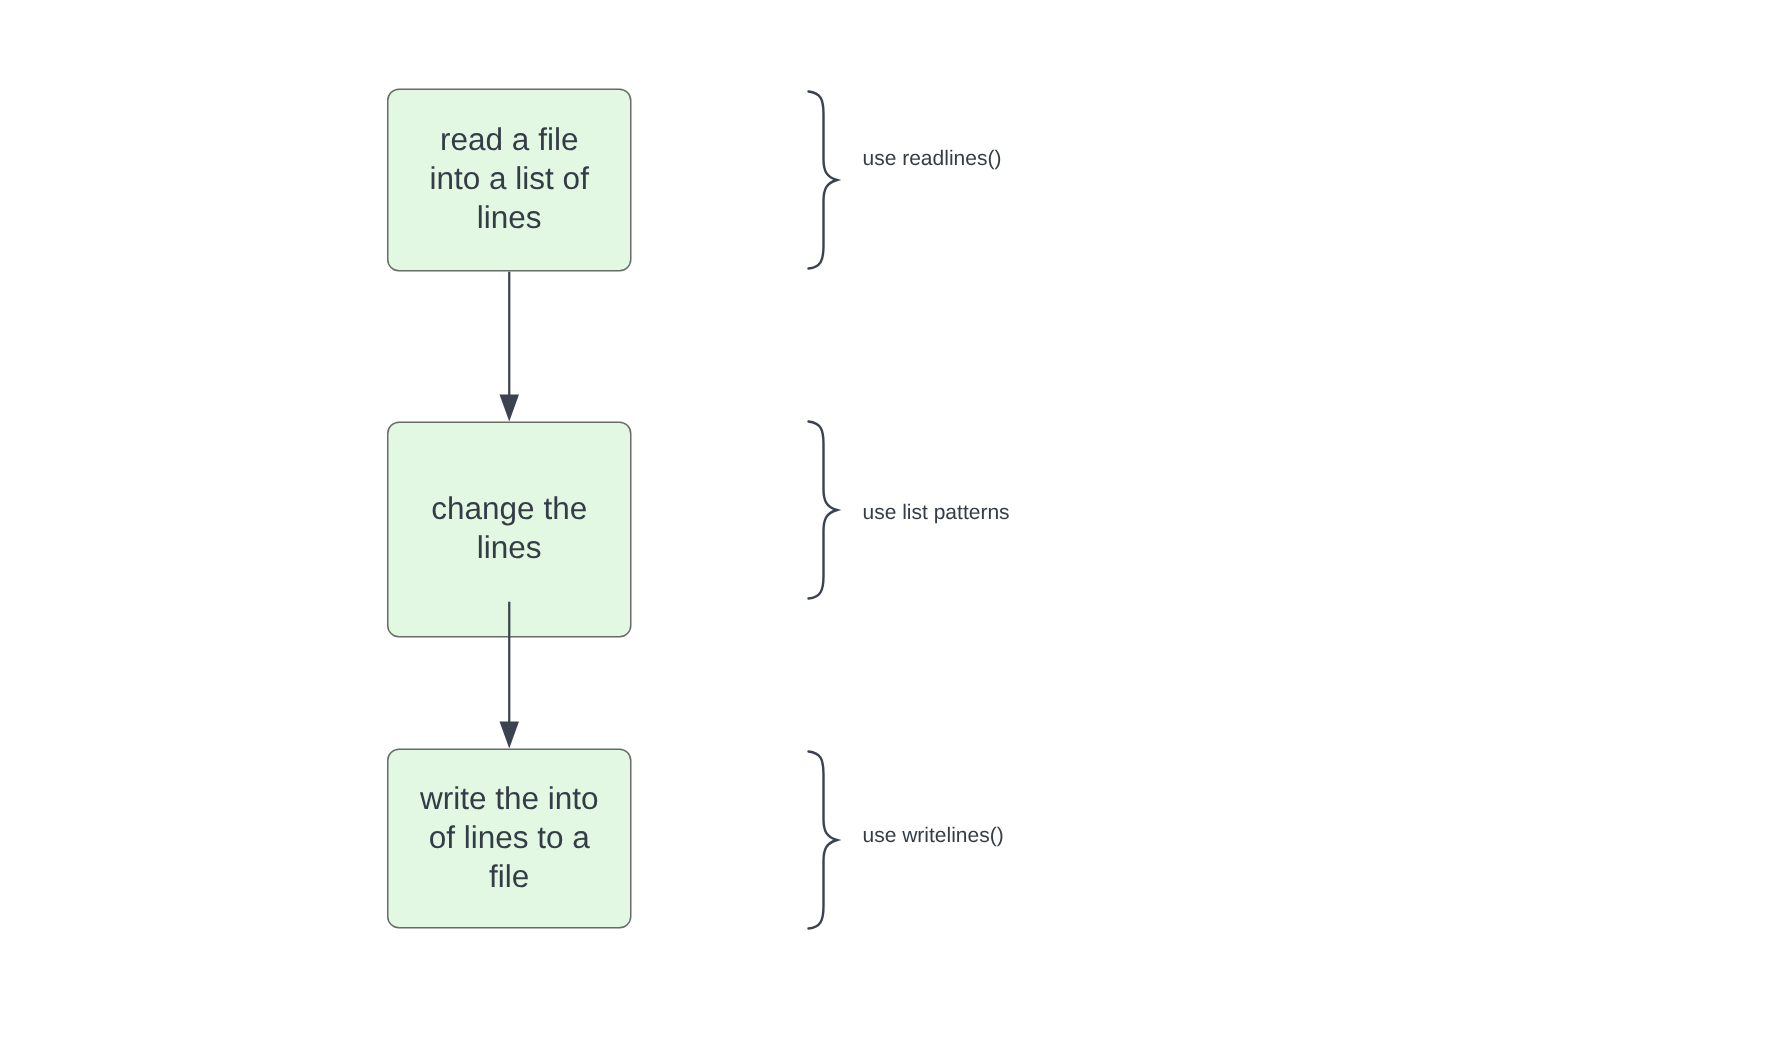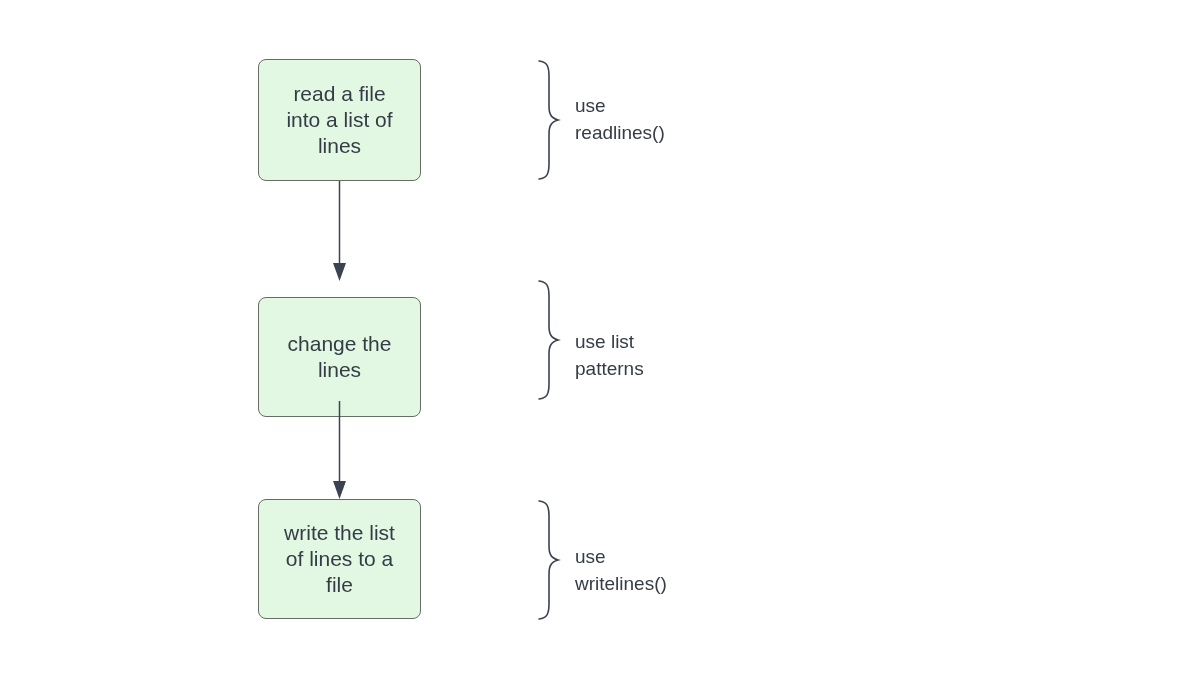--- a/index.html
+++ b/index.html
@@ -24,39 +24,39 @@
     background:var(--node-fill);
     border:1.5px solid var(--node-border);
     border-radius:8px;
     display:flex;align-items:center;justify-content:center;
     text-align:center;
     padding:16px 17px;
     font-size:21px;line-height:26px;
     color:var(--text);
   }
   .s1 .node{top:59px;height:122px;}
-  .s2 .node{top:281px;height:120px;margin-top:16px;}
+  .s2 .node{top:281px;height:144px;}
   .s3 .node{top:499px;height:120px;}
 
   .arrow{position:absolute;left:331px;width:17px;display:block;}
   .arrow-1{top:181px;height:100px;}
   .arrow-2{top:401px;height:98px;}
   .arrow line{stroke:var(--connector);stroke-width:1.5;}
   .arrow polygon{fill:var(--connector);}
 
   .brace{position:absolute;left:536px;width:26px;height:120px;display:block;}
   .s1 .brace{top:60px;}
   .s2 .brace{top:280px;}
   .s3 .brace{top:500px;}
   .brace path{fill:none;stroke:var(--connector);stroke-width:1.6;stroke-linecap:round;}
 
   .annotation{
     position:absolute;
     left:575px;width:118px;
-    font-size:19px;line-height:27px;
+    font-size:14px;line-height:27px;
     color:var(--text);
   }
   .s1 .annotation{top:92px;}
   .s2 .annotation{top:328px;}
   .s3 .annotation{top:532px;margin-top:11px;}
 </style>
 </head>
 <body>
 
 <div class="canvas">
@@ -86,21 +86,21 @@
     <div class="annotation">use list patterns</div>
   </div>
 
   <svg class="arrow arrow-2" viewBox="0 0 17 98" aria-hidden="true">
     <line x1="8.5" y1="0" x2="8.5" y2="82"></line>
     <polygon points="2,80 15,80 8.5,98"></polygon>
   </svg>
 
   <div class="step s3">
     <div class="node">
-      <span>write the list of lines to a file</span>
+      <span>write the into of lines to a file</span>
     </div>
     <svg class="brace" viewBox="0 0 26 120" aria-hidden="true">
       <path d="M3,1 C11,2 13,6 13,16 L13,46 C13,54 15,58 22,60 C15,62 13,66 13,74 L13,104 C13,114 11,118 3,119"></path>
     </svg>
     <div class="annotation">use writelines()</div>
   </div>
 
 </div>
 
 </body></html>

